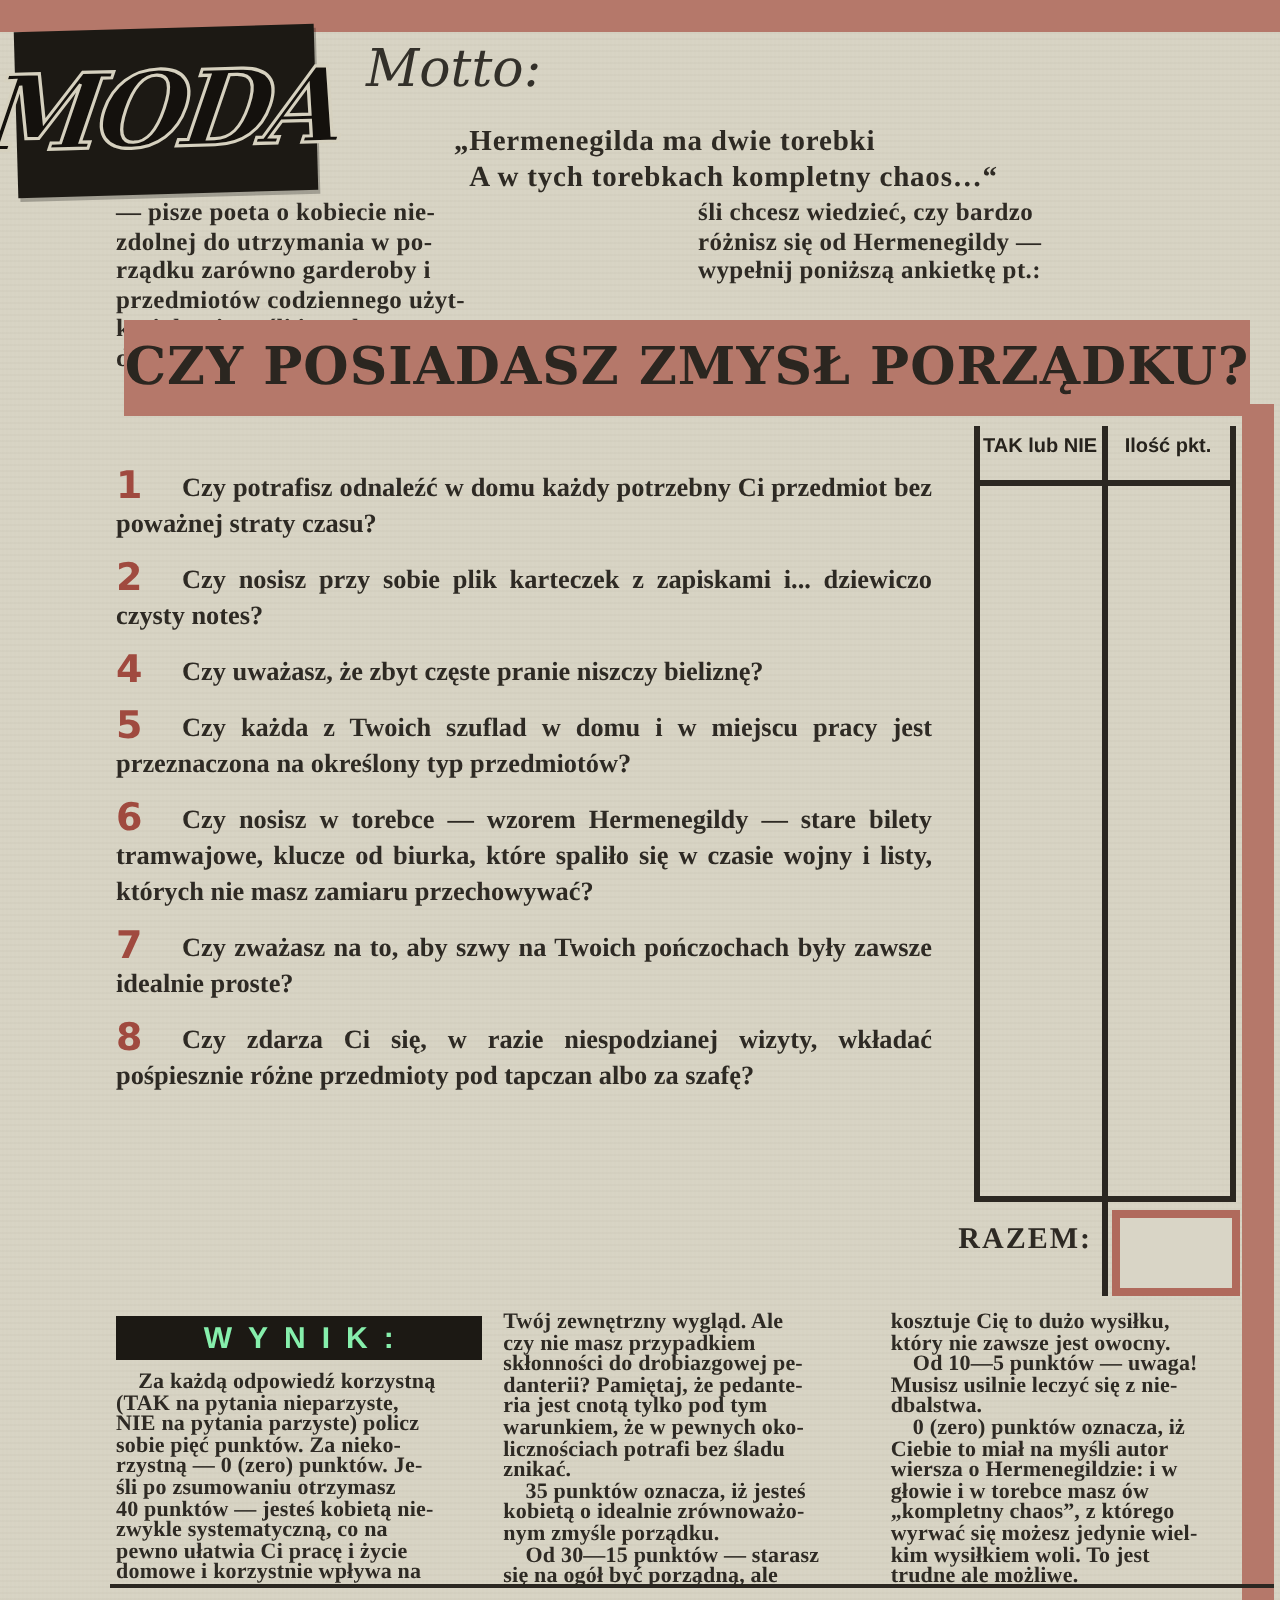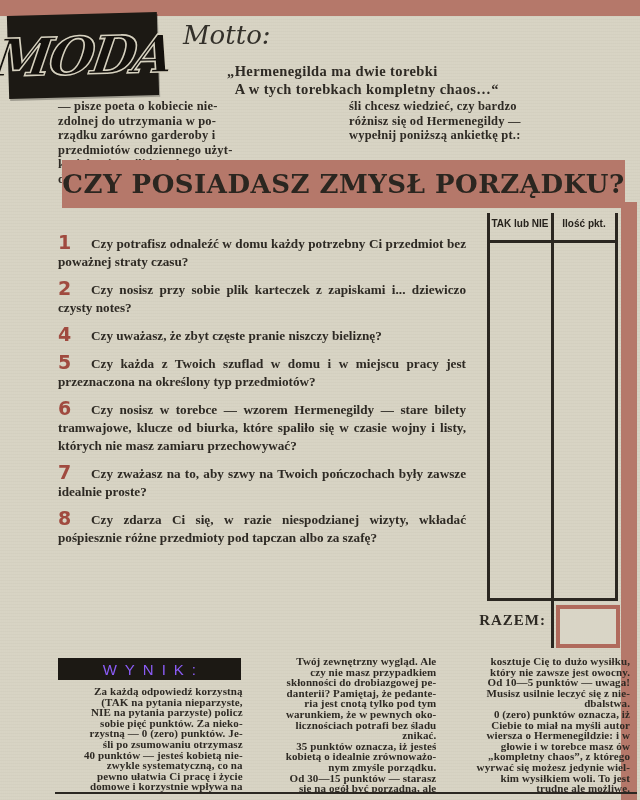--- a/index.html
+++ b/index.html
@@ -116,26 +116,26 @@
     left:58px;top:656px;width:572px;
     display:grid;grid-template-columns:1fr 1fr 1fr;column-gap:9px;
   }
   .wynik-banner{
     height:22px;margin:2px 2px 6px 0;
     background:var(--black);
     display:flex;align-items:center;justify-content:center;
   }
   .wynik-text{
     font-family:"Liberation Sans", sans-serif;
-    font-weight:normal;font-size:15px;letter-spacing:8px;
-    color:#8b5cf6;padding-left:8px;
+    font-weight:bold;font-size:15px;letter-spacing:8px;
+    color:#86efac;padding-left:8px;
   }
   .result-col{
     font-weight:bold;font-size:11px;line-height:10.6px;
-    white-space:pre-line;letter-spacing:.1px;text-align:right;
+    white-space:pre-line;letter-spacing:.1px;
   }
 
   .bottom-rule{left:55px;top:792px;width:582px;height:2px;background:#2b2721;}
 </style>
 </head>
 <body>
 
 <div class="abs top-strip"></div>
 
 <div class="abs logo-box">

